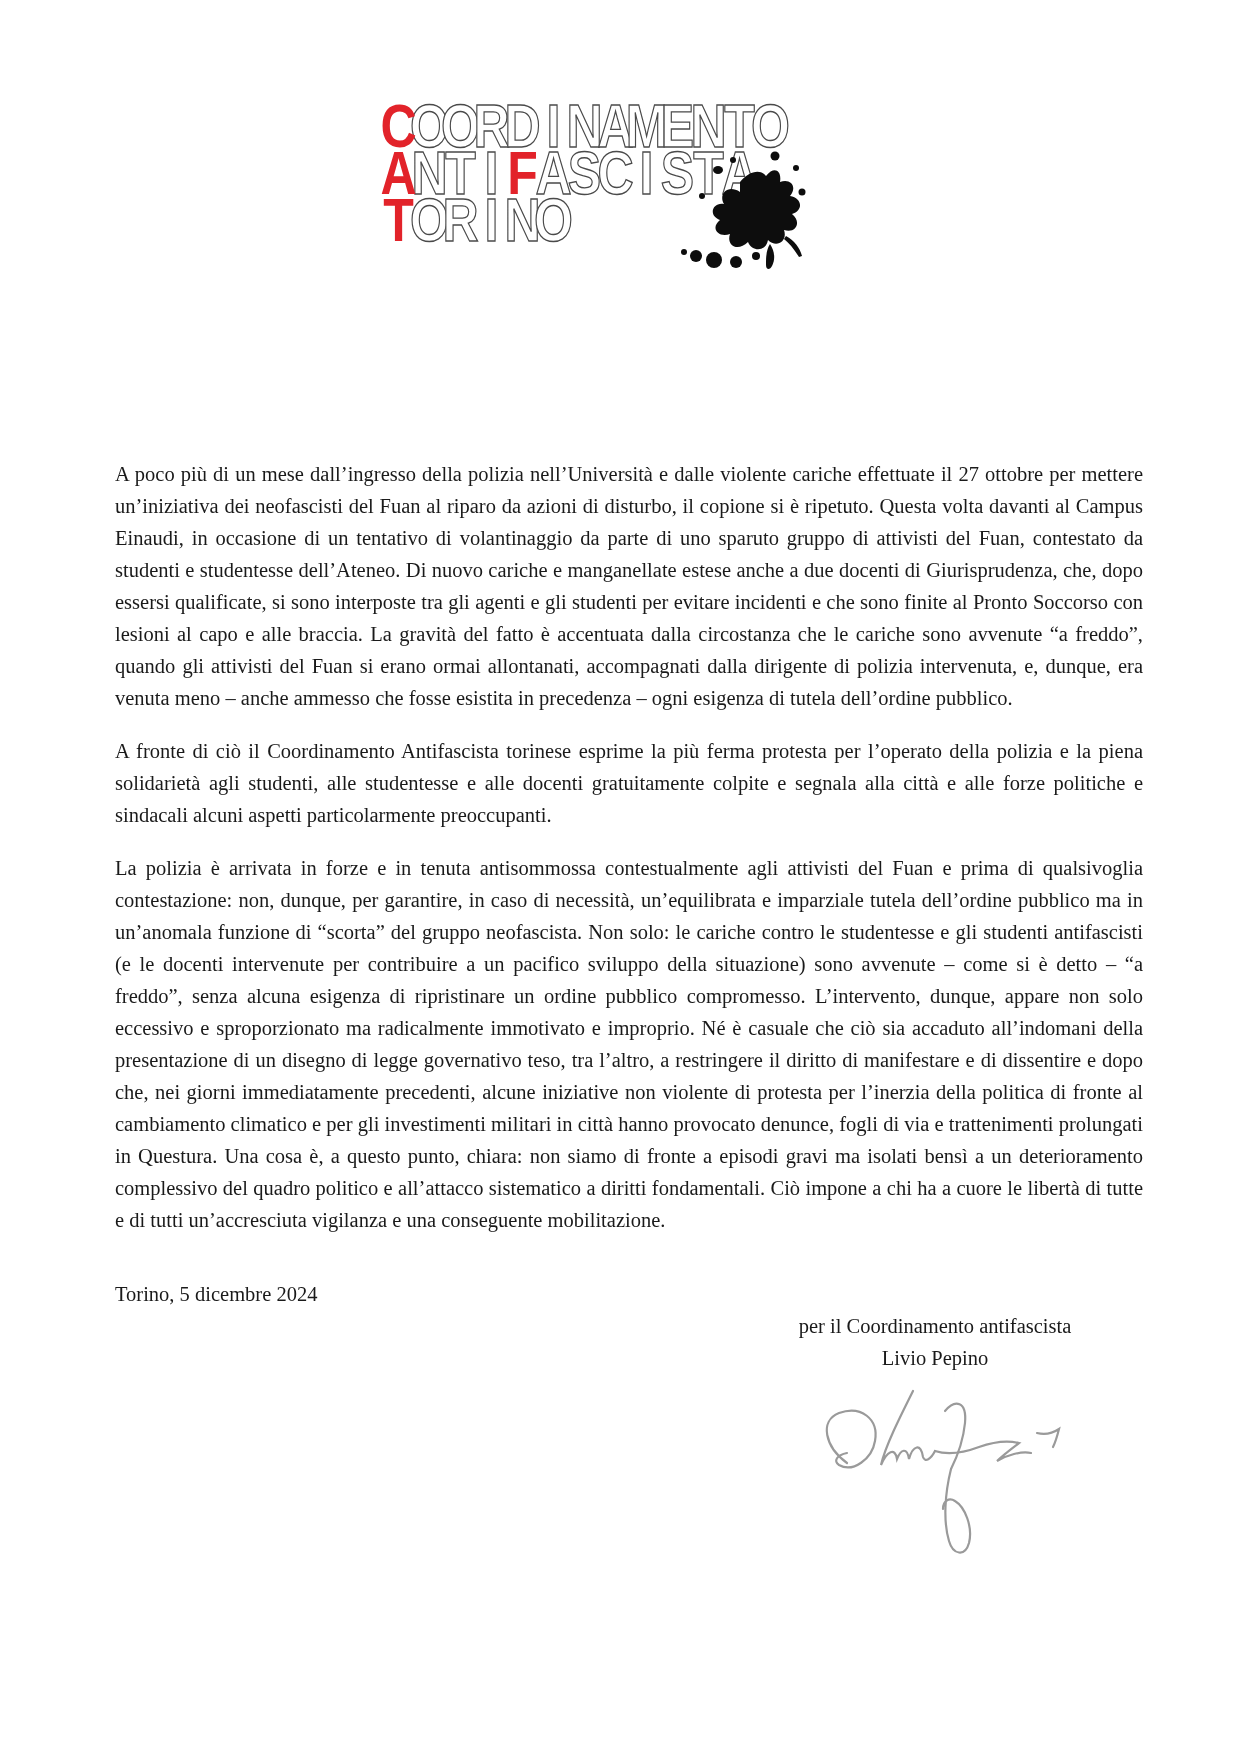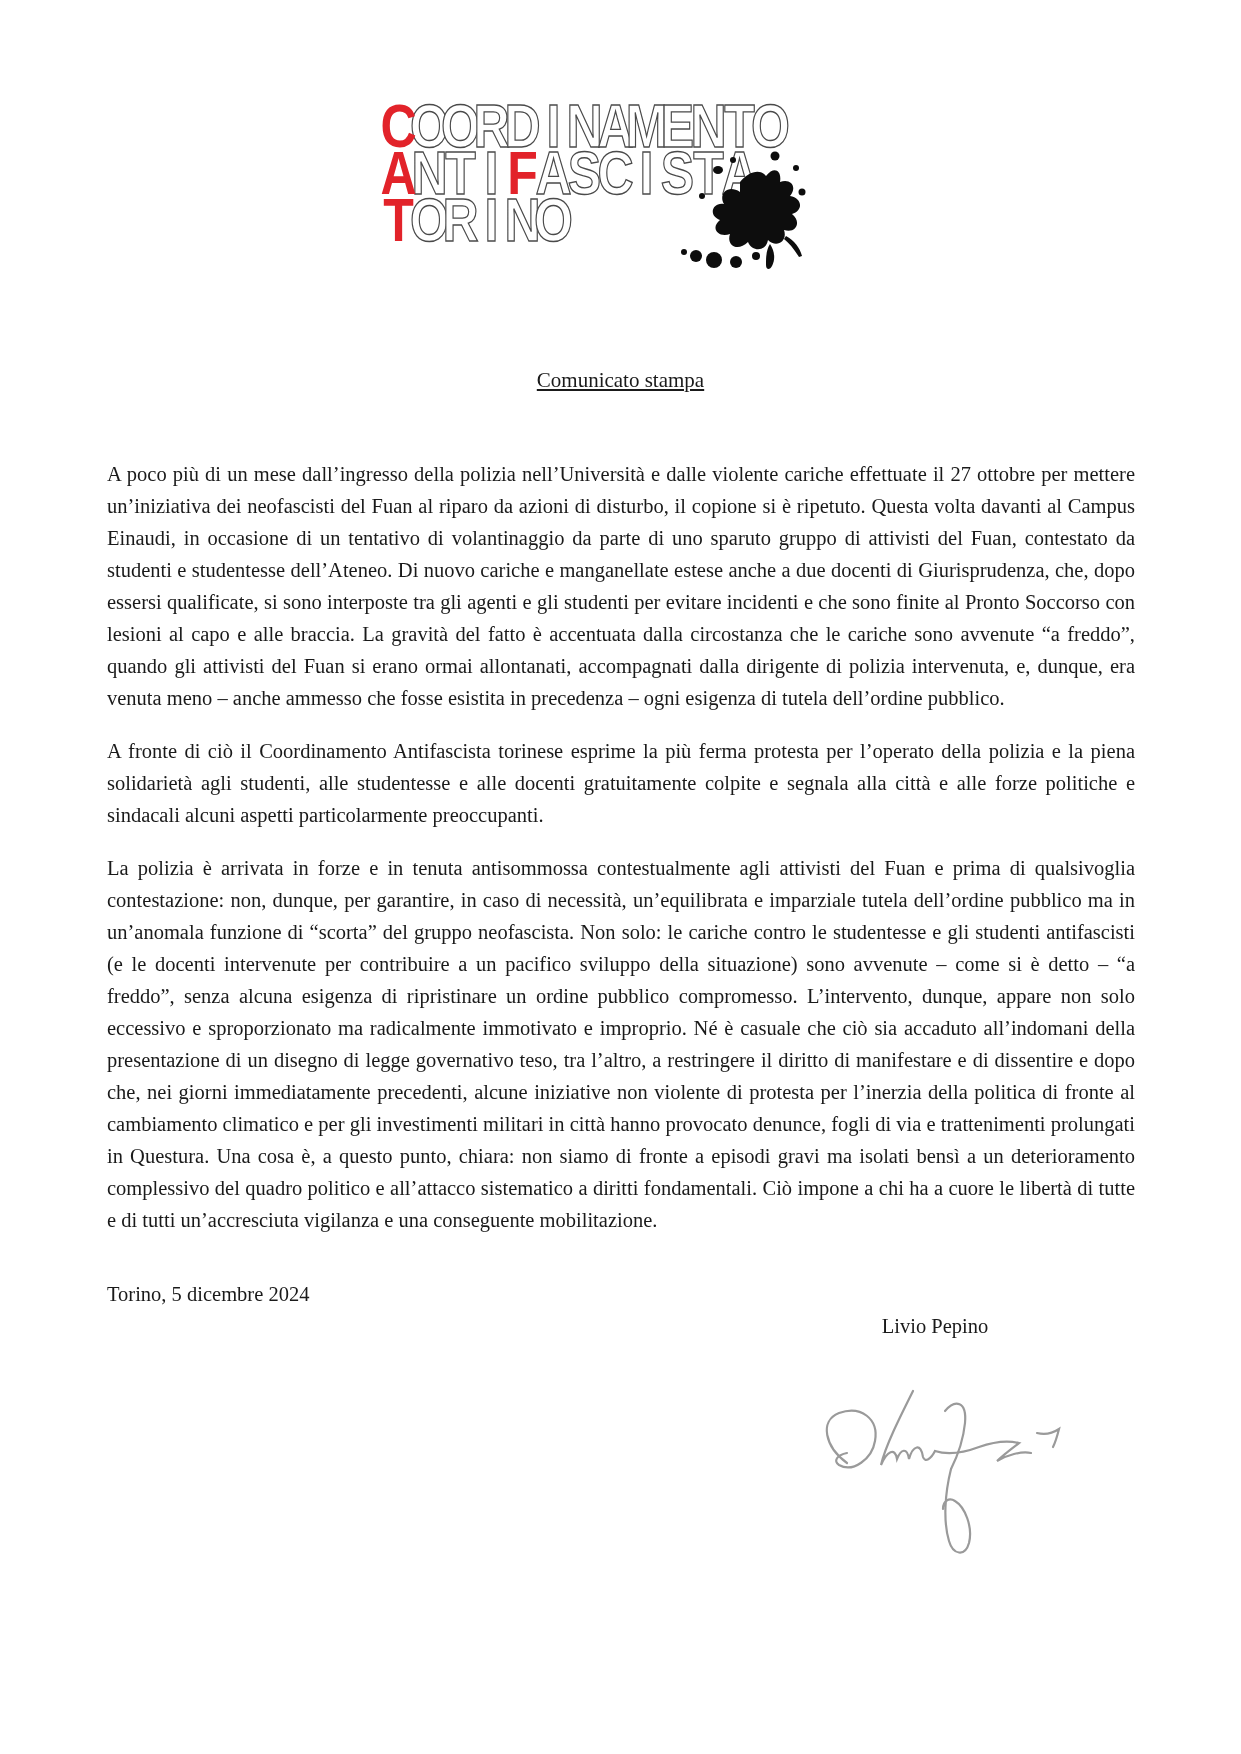--- a/index.html
+++ b/index.html
@@ -62,21 +62,21 @@
     top: 368px;
     left: 0;
     width: 100%;
     text-align: center;
     font-size: 21px;
     text-decoration: underline;
   }
   .doc-body {
     position: absolute;
     top: 458px;
-    left: 107px;
+    left: 115px;
     width: 1028px;
   }
   .doc-body p {
     margin: 0 0 21px 0;
     font-size: 20.5px;
     line-height: 32px;
     text-align: justify;
     text-justify: inter-word;
   }
   .date-line {
@@ -161,30 +161,30 @@
         <circle cx="36" cy="116" r="8"></circle>
         <circle cx="58" cy="118" r="6"></circle>
         <circle cx="78" cy="112" r="4"></circle>
         <circle cx="6" cy="108" r="3"></circle>
         <path d="M92,100 C96,106 98,114 94,122 C92,126 88,126 88,121 C88,114 88,106 92,100 Z"></path>
         <path d="M108,92 C116,96 122,104 124,112 L121,113 C116,105 111,99 106,95 Z"></path>
       </g>
     </svg>
   </div>
 
-  <div class="doc-title">Comunicato stampa</div>
 
   <div class="doc-body">
     <p>A poco più di un mese dall’ingresso della polizia nell’Università e dalle violente cariche effettuate il 27 ottobre per mettere un’iniziativa dei neofascisti del Fuan al riparo da azioni di disturbo, il copione si è ripetuto. Questa volta davanti al Campus Einaudi, in occasione di un tentativo di volantinaggio da parte di uno sparuto gruppo di attivisti del Fuan, contestato da studenti e studentesse dell’Ateneo. Di nuovo cariche e manganellate estese anche a due docenti di Giurisprudenza, che, dopo essersi qualificate, si sono interposte tra gli agenti e gli studenti per evitare incidenti e che sono finite al Pronto Soccorso con lesioni al capo e alle braccia. La gravità del fatto è accentuata dalla circostanza che le cariche sono avvenute “a freddo”, quando gli attivisti del Fuan si erano ormai allontanati, accompagnati dalla dirigente di polizia intervenuta, e, dunque, era venuta meno – anche ammesso che fosse esistita in precedenza – ogni esigenza di tutela dell’ordine pubblico.</p>
     <p>A fronte di ciò il Coordinamento Antifascista torinese esprime la più ferma protesta per l’operato della polizia e la piena solidarietà agli studenti, alle studentesse e alle docenti gratuitamente colpite e segnala alla città e alle forze politiche e sindacali alcuni aspetti particolarmente preoccupanti.</p>
     <p>La polizia è arrivata in forze e in tenuta antisommossa contestualmente agli attivisti del Fuan e prima di qualsivoglia contestazione: non, dunque, per garantire, in caso di necessità, un’equilibrata e imparziale tutela dell’ordine pubblico ma in un’anomala funzione di “scorta” del gruppo neofascista. Non solo: le cariche contro le studentesse e gli studenti antifascisti (e le docenti intervenute per contribuire a un pacifico sviluppo della situazione) sono avvenute – come si è detto – “a freddo”, senza alcuna esigenza di ripristinare un ordine pubblico compromesso. L’intervento, dunque, appare non solo eccessivo e sproporzionato ma radicalmente immotivato e improprio. Né è casuale che ciò sia accaduto all’indomani della presentazione di un disegno di legge governativo teso, tra l’altro, a restringere il diritto di manifestare e di dissentire e dopo che, nei giorni immediatamente precedenti, alcune iniziative non violente di protesta per l’inerzia della politica di fronte al cambiamento climatico e per gli investimenti militari in città hanno provocato denunce, fogli di via e trattenimenti prolungati in Questura. Una cosa è, a questo punto, chiara: non siamo di fronte a episodi gravi ma isolati bensì a un deterioramento complessivo del quadro politico e all’attacco sistematico a diritti fondamentali. Ciò impone a chi ha a cuore le libertà di tutte e di tutti un’accresciuta vigilanza e una conseguente mobilitazione.</p>
     <div class="date-line">Torino, 5 dicembre 2024</div>
   </div>
 
   <div class="signoff">
+    <div>per il Coordinamento antifascista</div>
     <div>Livio Pepino</div>
   </div>
 
   <div class="signature-wrap">
     <svg width="270" height="185" viewBox="0 0 270 185">
       <g fill="none" stroke="#9a9a9a" stroke-width="2.2" stroke-linecap="round">
         <path d="M52,78 C30,62 24,36 44,28 C66,20 84,34 80,56 C77,74 58,88 44,80 C38,76 42,70 52,68"></path>
         <path d="M118,6 C104,34 90,62 86,80 C92,66 100,62 102,74 C106,64 112,62 114,74 C118,60 126,58 128,72 C130,78 136,74 140,66"></path>
         <path d="M150,26 C160,14 172,16 170,38 C168,58 160,76 156,84"></path>
         <path d="M140,66 C152,70 168,68 184,62 C198,57 212,55 224,58 C216,64 208,70 202,76 C212,70 226,66 236,68"></path>

